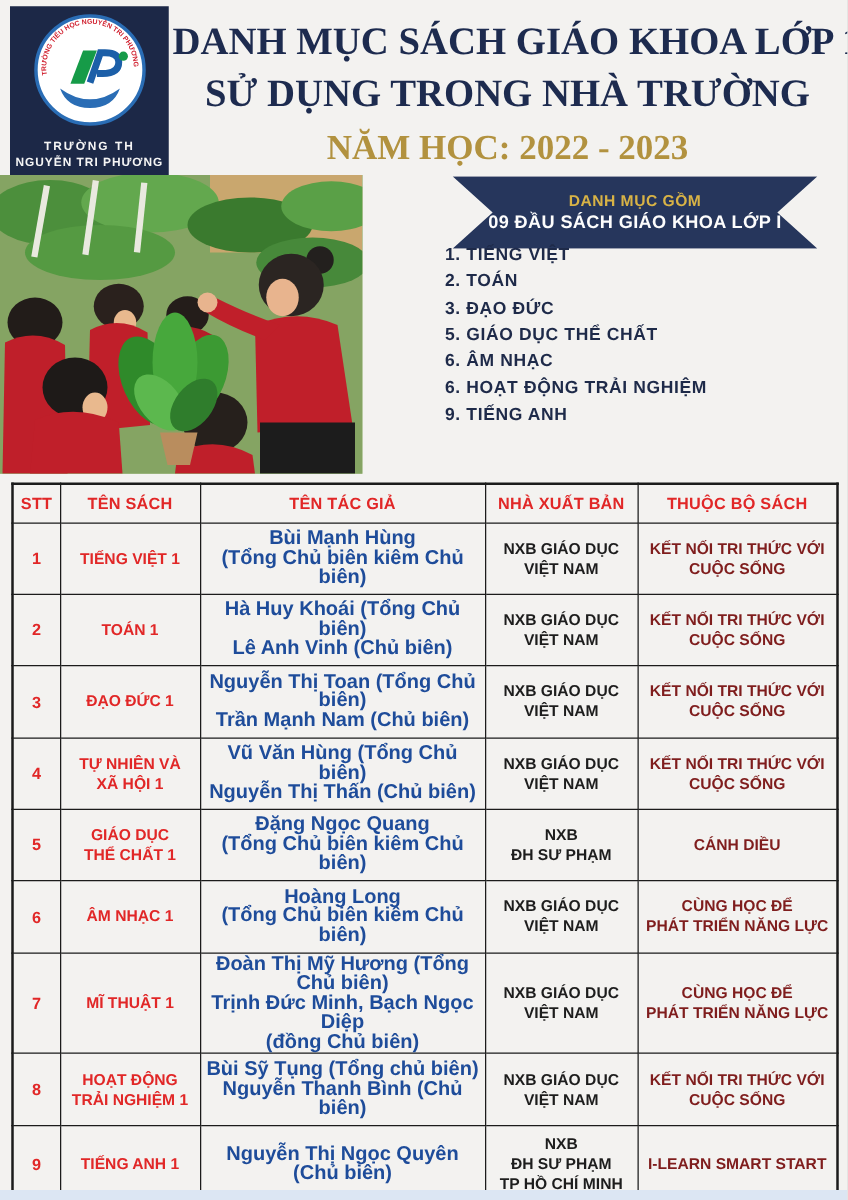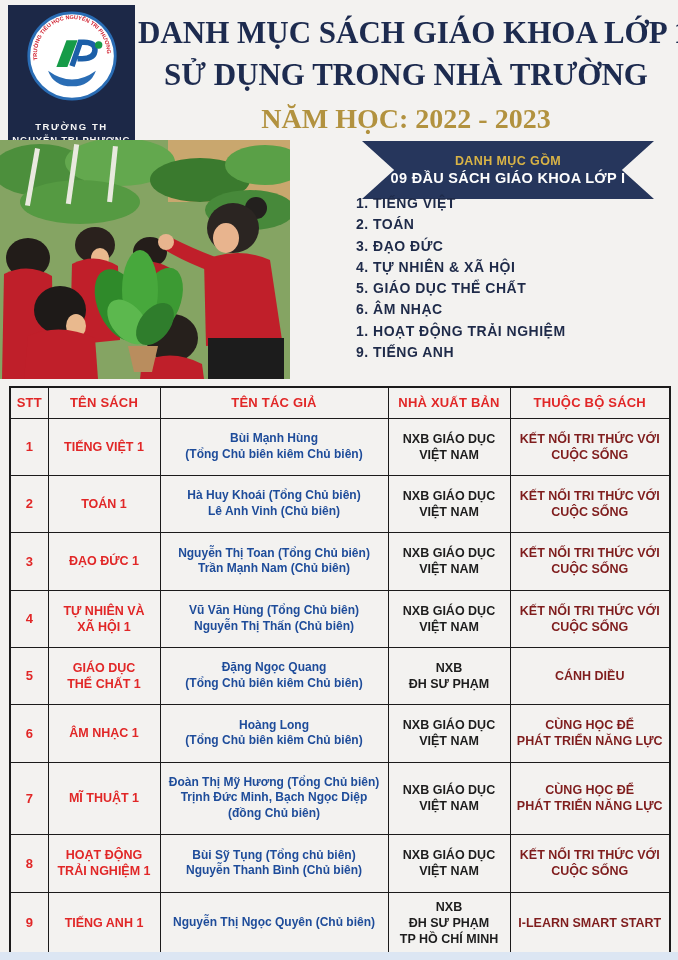--- a/index.html
+++ b/index.html
@@ -8,21 +8,21 @@
     position:relative; width:678px; height:960px; margin:0 auto;
     background:#f3f2f0; overflow:hidden;
     font-family:"Liberation Sans", sans-serif;
   }
   
   .logo-panel {
     position:absolute; left:8px; top:5px; width:127px; height:136px;
     background:#1c2847; text-align:center; padding-top:5px;
   }
   .logo-panel .school-short {
-    color:#f5f5f5; font-size:9.5px; font-weight:bold; letter-spacing:1.6px; margin-top:15px;
+    color:#f5f5f5; font-size:9.5px; font-weight:bold; letter-spacing:1.6px; margin-top:5px;
   }
   .logo-panel .school-name {
     color:#f5f5f5; font-size:9.5px; font-weight:bold; letter-spacing:0.8px; margin-top:2px;
   }
   .titles {
     position:absolute; left:138px; top:12px; width:536px; text-align:center;
     font-family:"Liberation Serif", serif; color:#1d2b4f;
   }
   .titles .t1, .titles .t2 {
     font-size:31px; font-weight:600; line-height:42px; white-space:nowrap;
@@ -59,21 +59,21 @@
   }
   table.books th, table.books td {
     border:1.6px solid #1b1b1b; text-align:center; vertical-align:middle;
     white-space:pre-line; padding:1px 3px;
   }
   table.books th {
     height:31px; color:#e12727; font-size:13px; font-weight:bold; letter-spacing:0.2px;
   }
   td.c-stt  { color:#e12727; font-size:13px;   font-weight:bold; }
   td.c-name { color:#e12727; font-size:12.5px; font-weight:bold; line-height:16px; }
-  td.c-auth { color:#1e4c9a; font-size:12px;   font-weight:bold; line-height:15.5px; }
+  td.c-auth { color:#1e4c9a; font-size:16px;   font-weight:bold; line-height:15.5px; }
   td.c-pub  { color:#1d1d1d; font-size:12.5px; font-weight:bold; line-height:16px; }
   td.c-ser  { color:#7f1d1d; font-size:12.5px; font-weight:bold; line-height:16px; }
   tbody tr:nth-child(1) td { height:57px; }
   tbody tr:nth-child(2) td { height:57px; }
   tbody tr:nth-child(3) td { height:58px; }
   tbody tr:nth-child(4) td { height:57px; }
   tbody tr:nth-child(5) td { height:57px; }
   tbody tr:nth-child(6) td { height:58px; }
   tbody tr:nth-child(7) td { height:72px; }
   tbody tr:nth-child(8) td { height:58px; }
@@ -158,24 +158,23 @@
 
   <div class="ribbon">
     <div class="r1">DANH MỤC GỒM</div>
     <div class="r2">09 ĐẦU SÁCH GIÁO KHOA LỚP I</div>
   </div>
 
   <ol class="booklist">
     <li>1. TIẾNG VIỆT</li>
     <li>2. TOÁN</li>
     <li>3. ĐẠO ĐỨC</li>
-    <li>4. TỰ NHIÊN &amp; XÃ HỘI</li>
     <li>5. GIÁO DỤC THỂ CHẤT</li>
     <li>6. ÂM NHẠC</li>
-    <li>1. HOẠT ĐỘNG TRẢI NGHIỆM</li>
+    <li>6. HOẠT ĐỘNG TRẢI NGHIỆM</li>
     <li>9. TIẾNG ANH</li>
   </ol>
 
   <table class="books">
     <colgroup>
       <col style="width:38px">
         <col style="width:112px">
         <col style="width:228px">
         <col style="width:122px">
         <col style="width:160px">

